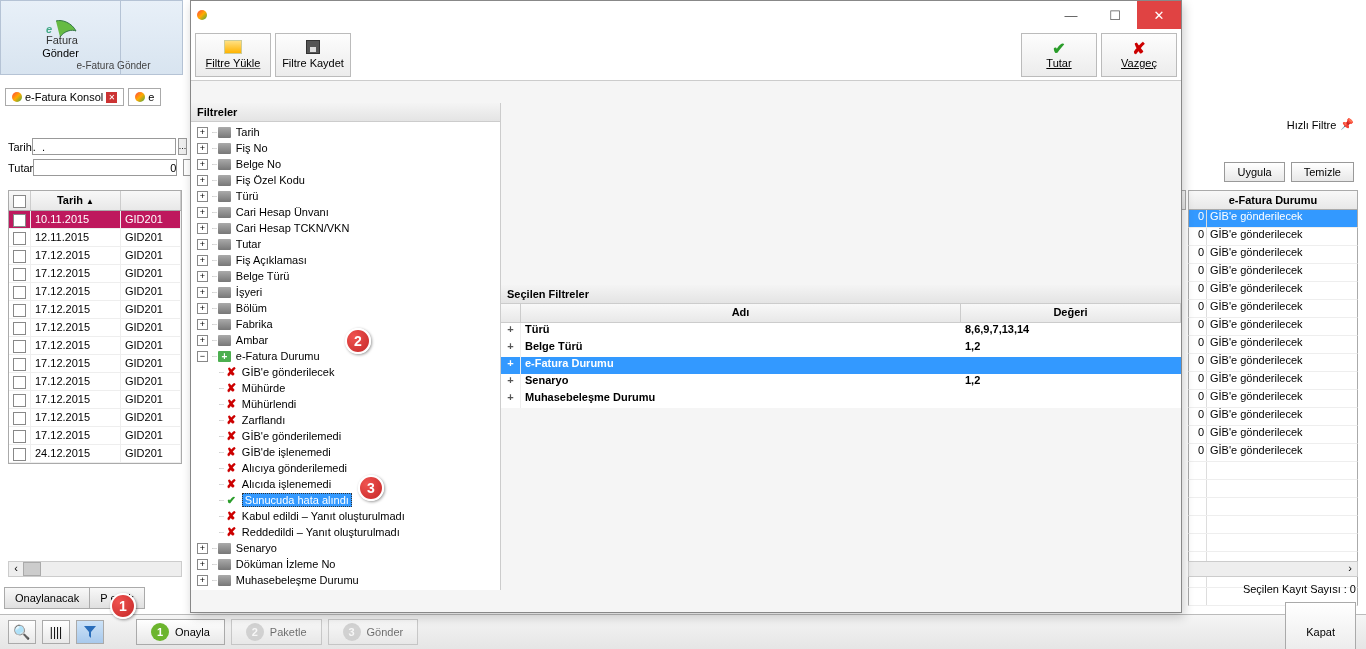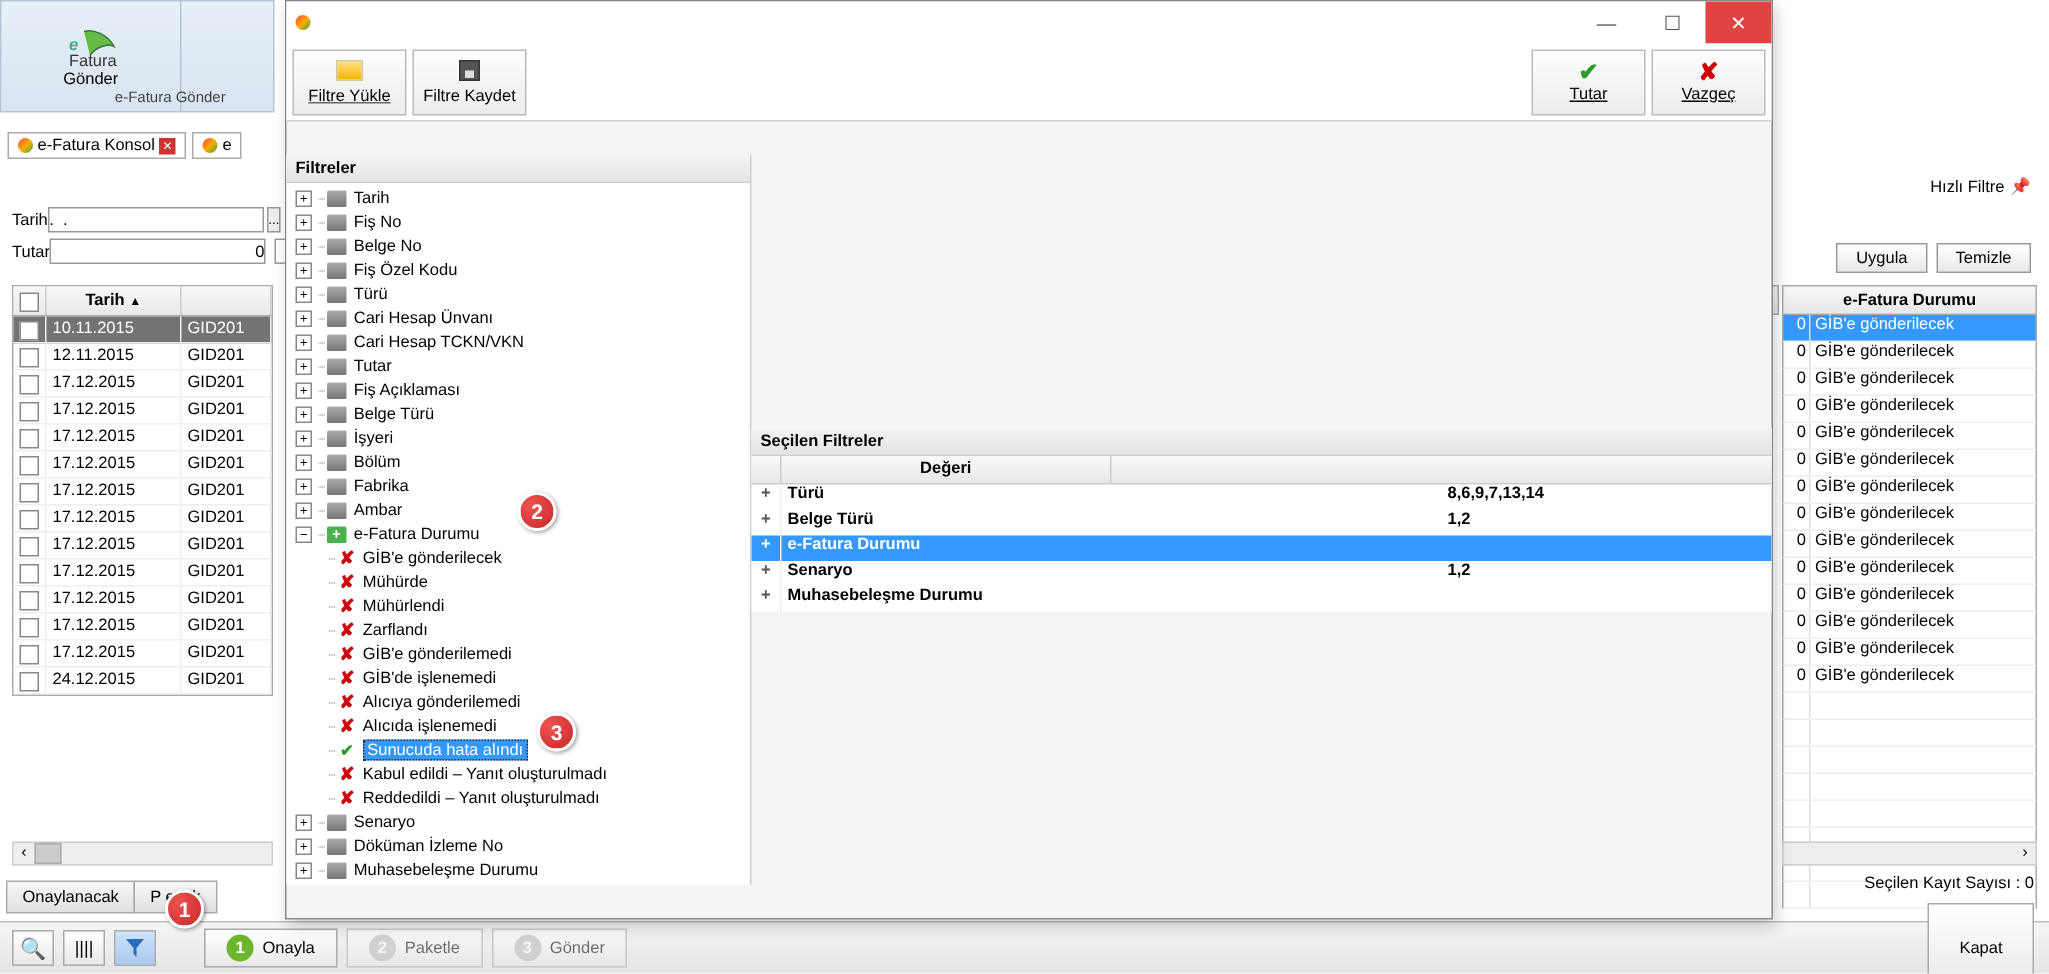--- a/index.html
+++ b/index.html
@@ -23,21 +23,21 @@
     .filter-row { display: flex; align-items: center; margin-bottom: 4px; }
     .filter-lbl { width: 40px; }
     .filter-input { border: 1px solid #999; background: #fff; height: 17px; flex: 1; margin-right: 2px; }
     .filter-btn { width: 16px; height: 17px; border: 1px solid #999; background: #eee; text-align: center; line-height: 14px; font-size: 9px; }
     
     
     .bg-grid { position: absolute; top: 190px; left: 8px; width: 174px; border: 1px solid #aaa; background: #fff; }
     .bg-grid-header { display: flex; background: linear-gradient(#f8f8f8, #e8e8e8); border-bottom: 1px solid #aaa; height: 20px; }
     .bg-grid-hcell { border-right: 1px solid #ccc; padding: 3px 4px; font-weight: bold; text-align: center; }
     .bg-grid-row { display: flex; height: 18px; border-bottom: 1px solid #eee; }
-    .bg-grid-row.sel { background: #737373; color: #fff; }
+    .bg-grid-row.sel { background: #be185d; color: #fff; }
     .bg-grid-cell { border-right: 1px solid #eee; padding: 2px 4px; overflow: hidden; white-space: nowrap; }
     
     
     .bg-right-col { position: absolute; top: 190px; right: 8px; width: 170px; }
     .bg-right-header { background: linear-gradient(#f8f8f8, #e8e8e8); border: 1px solid #aaa; height: 20px; text-align: center; padding: 3px; font-weight: bold; }
     .bg-right-row { display: flex; height: 18px; border-bottom: 1px solid #eee; background: #fff; border-left: 1px solid #aaa; border-right: 1px solid #aaa; }
     .bg-right-row.sel { background: #3399ff; color: #fff; }
     .bg-right-row .c1 { width: 18px; text-align: right; padding-right: 2px; border-right: 1px solid #ddd; }
     .bg-right-row .c2 { flex: 1; padding-left: 3px; }
     
@@ -620,20 +620,21 @@
               <span class="dots">┈</span>
               <span class="node-ico"></span>
               <span>Muhasebeleşme Durumu</span>
             </div>
           </div>
       </div>
       <div class="selected-panel">
         <div class="panel-header">Seçilen Filtreler</div>
         <div class="sel-table-header">
           <div class="sel-hcell sel-hc1"></div>
+          <div class="sel-hcell sel-hc2">Adı</div>
           <div class="sel-hcell sel-hc3">Değeri</div>
         </div>
         <div id="sel-rows">
             <div class="sel-row">
               <div class="sel-c1">+</div>
               <div class="sel-c2">Türü</div>
               <div class="sel-c3">8,6,9,7,13,14</div>
             </div>
             <div class="sel-row">
               <div class="sel-c1">+</div>

